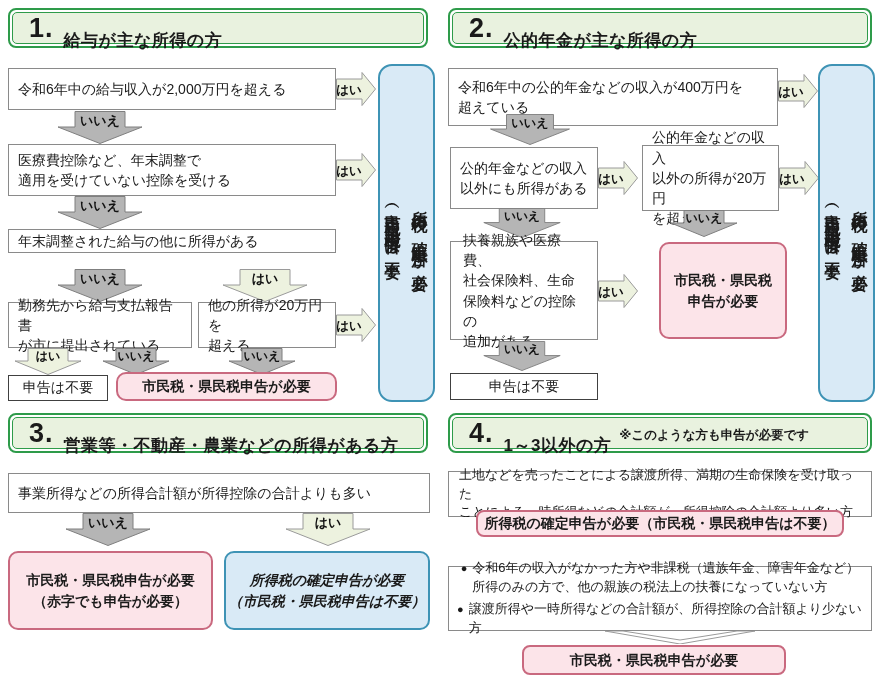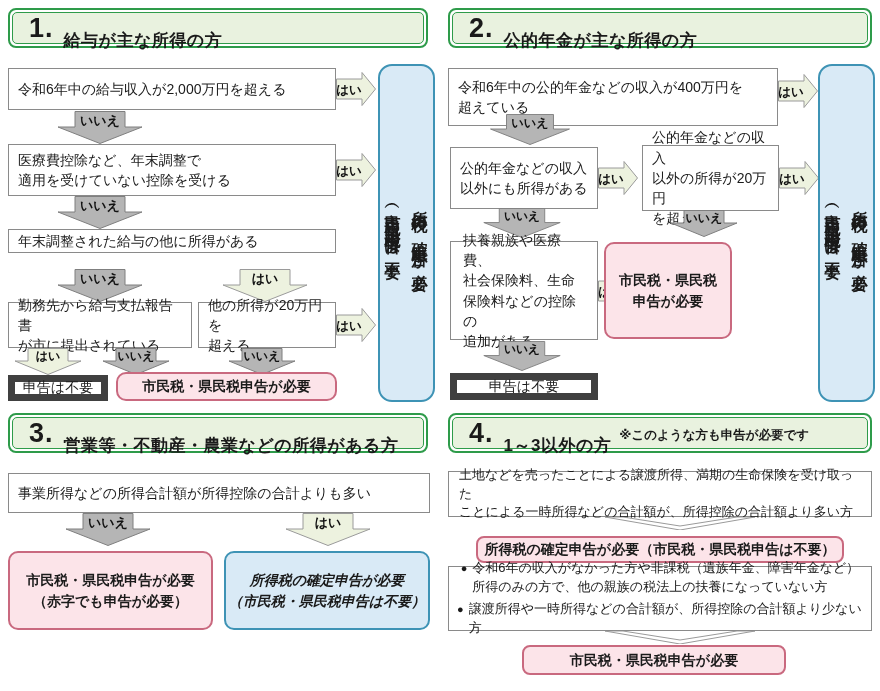--- a/index.html
+++ b/index.html
@@ -21,21 +21,21 @@
           display:flex; align-items:center; padding:0 9px; white-space:pre-line; }
   .qbox.small-font { font-size:13px; padding:0 10px; }
 
   
   .res-pink { background:#fce4e9; border:2px solid #c9697f; border-radius:10px; font-weight:bold;
               font-size:14px; line-height:1.5; display:flex; align-items:center; justify-content:center;
               text-align:center; white-space:pre-line; }
   .res-blue { background:#d9eaf6; border:2px solid #3e93b5; border-radius:10px; font-weight:bold;
               font-size:14px; line-height:1.5; display:flex; align-items:center; justify-content:center;
               text-align:center; white-space:pre-line;font-style:italic; }
-  .res-white { background:#fff; border:7px solid #404040; font-size:14px; font-weight:normal;
+  .res-white { background:#fff; border:1px solid #404040; font-size:14px; font-weight:normal;
                display:flex; align-items:center; justify-content:center; text-align:center; }
 
   
   .vres { background:#d9eaf6; border:2px solid #3e93b5; border-radius:14px;
           display:flex; align-items:center; justify-content:center; }
   .vtext { writing-mode:vertical-rl; white-space:pre-line; font-weight:bold; font-size:16px;
            line-height:27px; letter-spacing:3px; }
 
   
   svg text { font-family:"Liberation Sans","DejaVu Sans",sans-serif; font-weight:bold; fill:#111; }
@@ -176,21 +176,21 @@
   <div class="abs qbox" style="left:450px; top:241px; width:148px; height:99px;padding-left:12px;">扶養親族や医療費、
 社会保険料、生命
 保険料などの控除の
 追加がある</div>
 
   <svg class="abs arr-yes" style="left:598px; top:274px;" width="40" height="34" viewBox="0 0 40 34">
     <polygon points="0.5,7 26,7 26,0.5 39.5,17 26,33.5 26,27 0.5,27"></polygon>
     <text x="13" y="21.5" text-anchor="middle" font-size="12.5">はい</text>
   </svg>
 
-  <div class="abs res-pink" style="left:604px; top:242px; width:128px; height:97px;">市民税・県民税
+  <div class="abs res-pink" style="left:659px; top:242px; width:128px; height:97px;">市民税・県民税
 申告が必要</div>
 
   <svg class="abs arr-no" style="left:482px; top:341px;" width="80" height="30" viewBox="0 0 86 33">
     <polygon points="18,0.5 68,0.5 68,16 85,16 43,32.5 1,16 18,16"></polygon>
     <text x="43" y="13.5" text-anchor="middle" font-size="13">いいえ</text>
   </svg>
 
   <div class="abs res-white" style="left:450px; top:373px; width:148px; height:27px;">申告は不要</div>
 
   <div class="abs vres" style="left:818px; top:64px; width:57px; height:338px;">
@@ -229,21 +229,21 @@
     </div>
   </div>
 
   <div class="abs qbox small-font" style="left:448px; top:471px; width:424px; height:46px;">土地などを売ったことによる譲渡所得、満期の生命保険を受け取った
 ことによる一時所得などの合計額が、所得控除の合計額より多い方</div>
 
   <svg class="abs funnel" style="left:580px; top:517px;" width="200" height="13" viewBox="0 0 200 13">
     <path d="M25 0 L43 0 L100 9 L157 0 L175 0 L100 13 Z"></path>
   </svg>
 
-  <div class="abs res-pink" style="left:476px; top:536px; width:368px; height:27px; border-radius:8px;">所得税の確定申告が必要（市民税・県民税申告は不要）</div>
+  <div class="abs res-pink" style="left:476px; top:510px; width:368px; height:27px; border-radius:8px;">所得税の確定申告が必要（市民税・県民税申告は不要）</div>
 
   <div class="abs qbox bullets" style="left:448px; top:566px; width:424px; height:65px; display:flex;">
     <div class="brow">
       <span class="bdot">●</span>
       <span>令和6年の収入がなかった方や非課税（遺族年金、障害年金など）
 所得のみの方で、他の親族の税法上の扶養になっていない方</span>
     </div>
     <div class="brow">
       <span class="bdot">●</span>
       <span>譲渡所得や一時所得などの合計額が、所得控除の合計額より少ない方</span>

